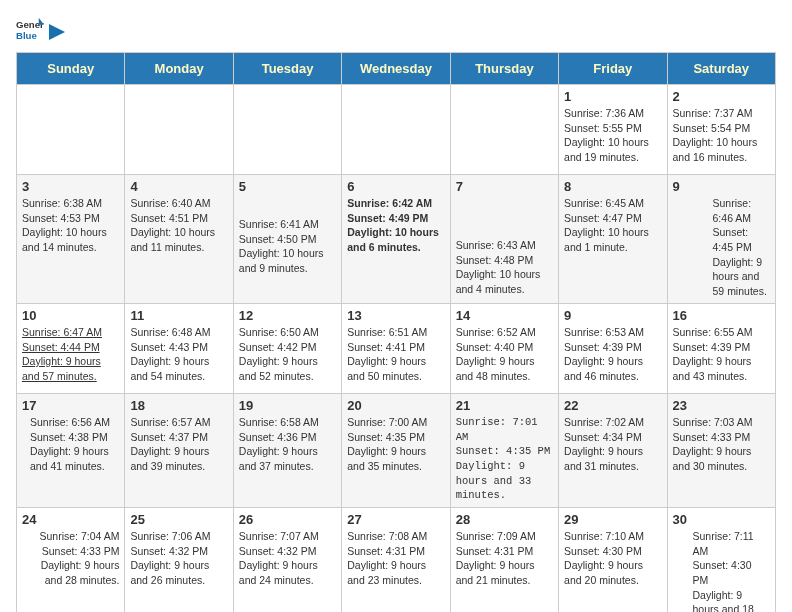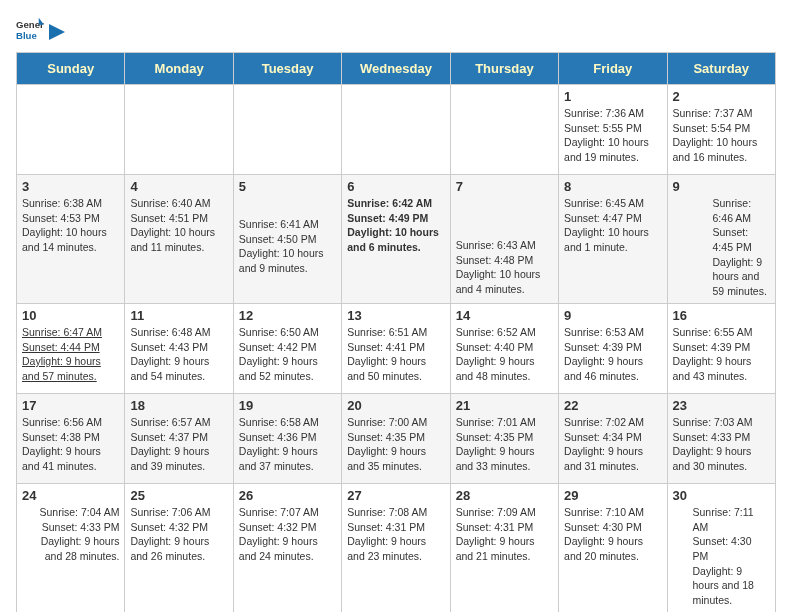--- a/index.html
+++ b/index.html
@@ -220,21 +220,21 @@
         <td>
           <span class="day-number">16</span>
           <div class="day-info" style="white-space: pre-line;">Sunrise: 6:55 AM
 Sunset: 4:39 PM
 Daylight: 9 hours and 43 minutes.</div>
         </td>
       </tr>
       <tr>
         <td>
           <span class="day-number">17</span>
-          <div class="day-info" style="white-space: pre-line;">Sunrise: 6:56 AM
+          <div class="day-info" style="white-space: pre-line; margin-left: 8px;">Sunrise: 6:56 AM
 Sunset: 4:38 PM
 Daylight: 9 hours and 41 minutes.</div>
         </td>
         <td>
           <span class="day-number">18</span>
           <div class="day-info" style="white-space: pre-line;">Sunrise: 6:57 AM
 Sunset: 4:37 PM
 Daylight: 9 hours and 39 minutes.</div>
         </td>
         <td>
@@ -244,21 +244,21 @@
 Daylight: 9 hours and 37 minutes.</div>
         </td>
         <td>
           <span class="day-number">20</span>
           <div class="day-info" style="white-space: pre-line;">Sunrise: 7:00 AM
 Sunset: 4:35 PM
 Daylight: 9 hours and 35 minutes.</div>
         </td>
         <td>
           <span class="day-number">21</span>
-          <div class="day-info" style="white-space: pre-line;">Sunrise: 7:01 AM
+          <div class="day-info" style="white-space: pre-line; font-family: Liberation Mono, monospace;">Sunrise: 7:01 AM
 Sunset: 4:35 PM
 Daylight: 9 hours and 33 minutes.</div>
         </td>
         <td>
           <span class="day-number">22</span>
           <div class="day-info" style="white-space: pre-line;">Sunrise: 7:02 AM
 Sunset: 4:34 PM
 Daylight: 9 hours and 31 minutes.</div>
         </td>
         <td>

